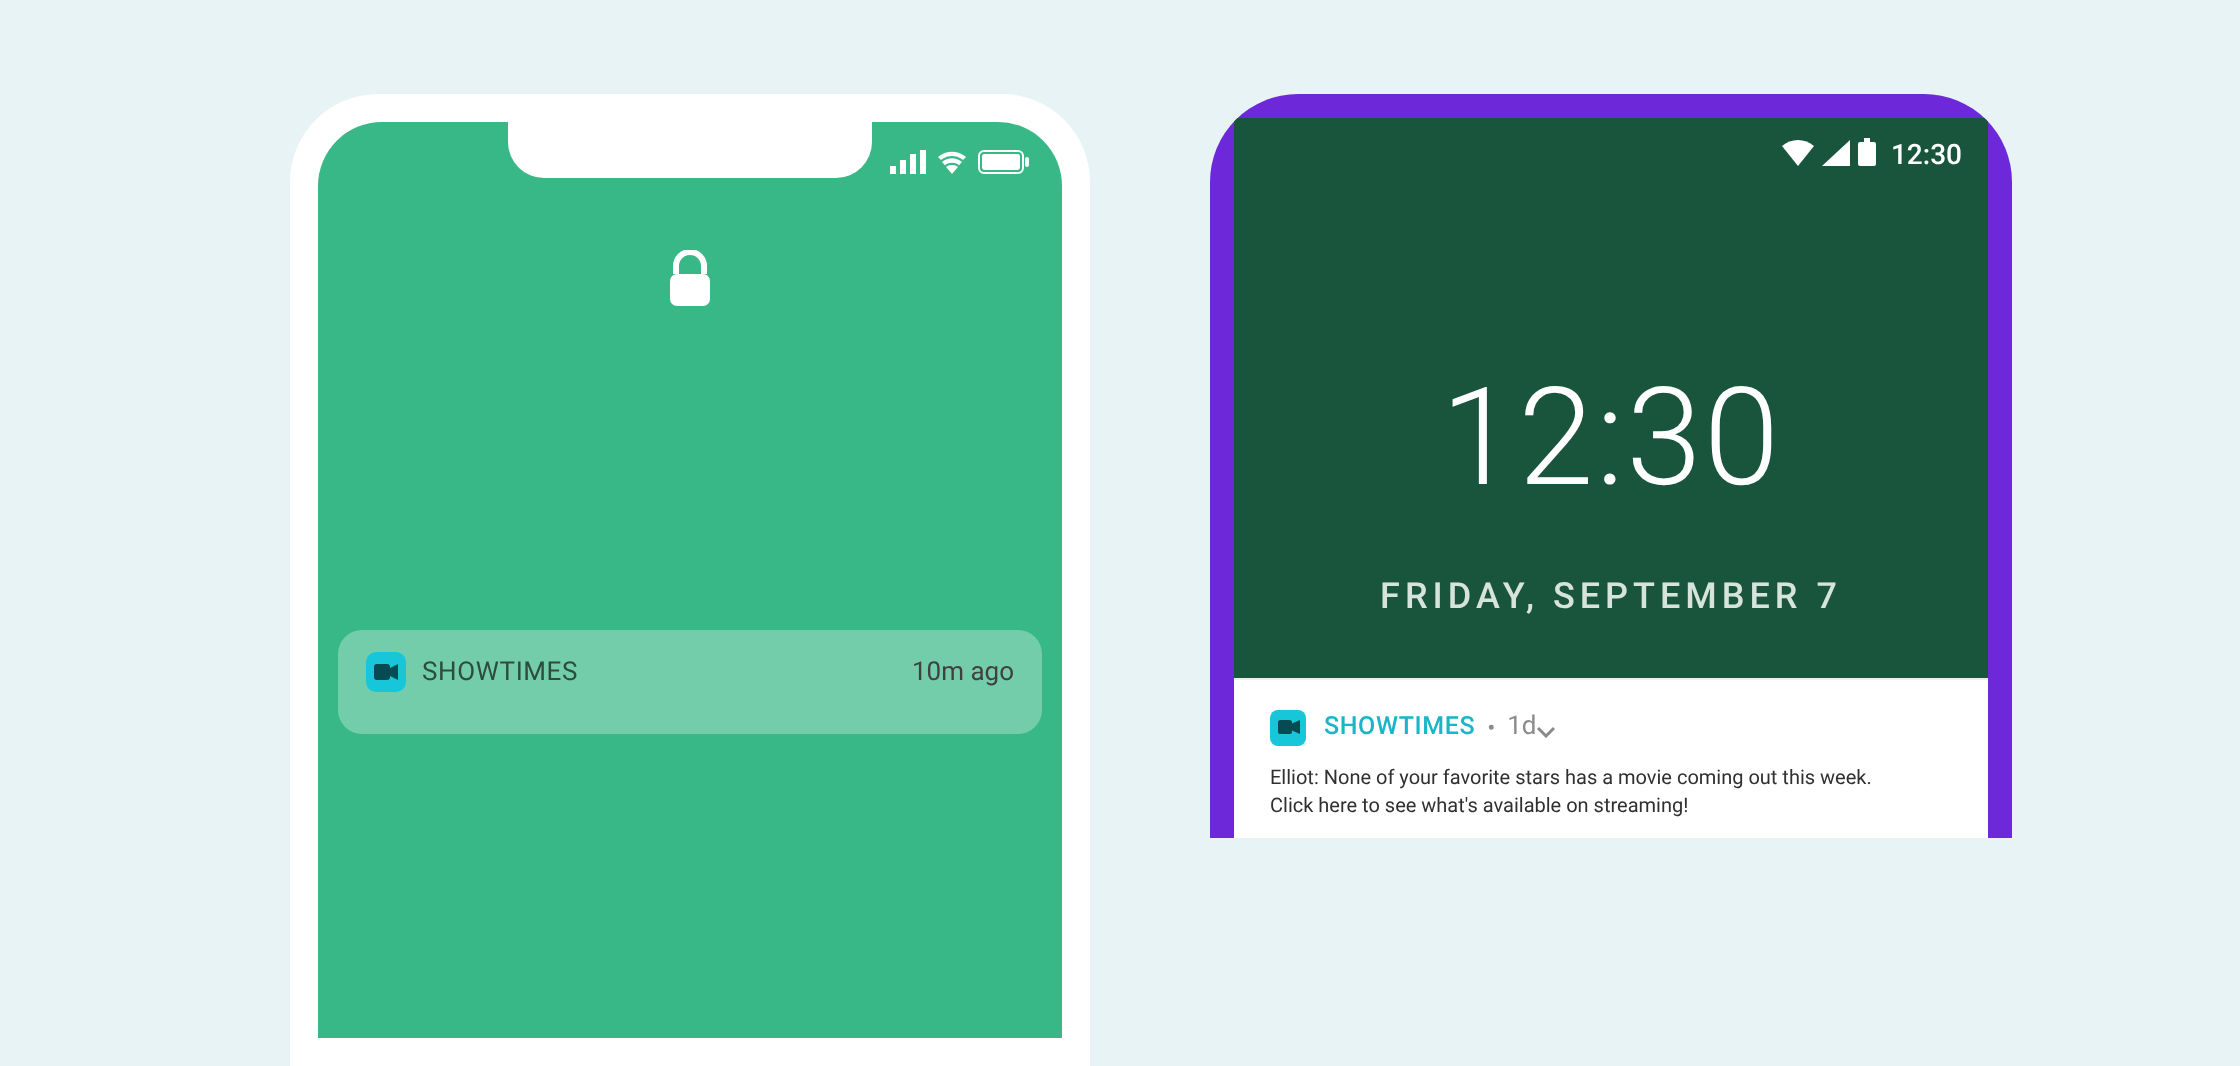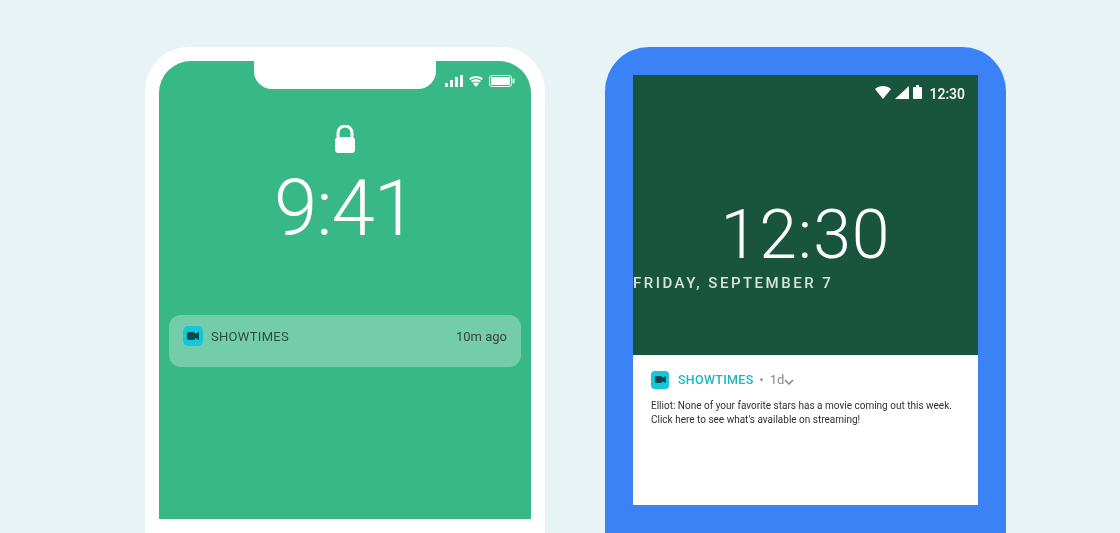--- a/index.html
+++ b/index.html
@@ -111,23 +111,23 @@
 #ios .notif-body {
   font-size: 15px;
   line-height: 1.35;
   color: #1c1c1c;
 }
 
 #android {
   left: 605px;
   top: 47px;
   width: 401px;
-  height: 486px;
-  background: #3b82f6;
-  padding: 28px;
+  height: 372px;
+  background: #6d28d9;
+  padding: 12px;
 }
 #android .screen {
   width: 100%;
   height: 100%;
   background: #fff;
   border-radius: 24px 24px 0 0;
   position: relative;
 }
 #android .wallpaper {
   position: absolute;
@@ -156,24 +156,25 @@
   top: 120px;
   width: 100%;
   text-align: center;
   color: #fff;
   font-size: 68px;
   font-weight: 300;
   letter-spacing: 1px;
 }
 #android .date {
   position: absolute;
-  top: 199px;
-  width: 100%;
+  top: 229px;
+  width: 100%;
+  text-align: center;
   color: #d6e4dd;
-  font-size: 15px;
+  font-size: 18px;
   letter-spacing: 2.5px;
   font-weight: 500;
 }
 #android .notif {
   position: absolute;
   top: 280px;
   left: 0;
   right: 0;
   background: #fff;
   padding: 14px 18px 16px;
@@ -250,21 +251,20 @@
       </span>
     </div>
 
     <div class="lock">
       <svg width="22" height="30" viewBox="0 0 22 30">
           <path d="M4 12 V8 a7 7 0 0 1 14 0 V12" fill="none" stroke="#fff" stroke-width="3"></path>
           <rect x="1" y="12" width="20" height="16" rx="3.5" fill="#fff"></rect>
         </svg>
     </div>
 
-    <div class="clock">9:41</div>
 
     <div class="notif">
       <div class="notif-head">
         <div class="app-icon">
           <svg width="12" height="10" viewBox="0 0 12 10">
               <rect x="0" y="1" width="8" height="8" rx="1.5" fill="#064a52"></rect>
               <path d="M8 3 L12 1 V9 L8 7 Z" fill="#064a52"></path>
             </svg>
         </div>
         <div class="app-name">SHOWTIMES</div>

